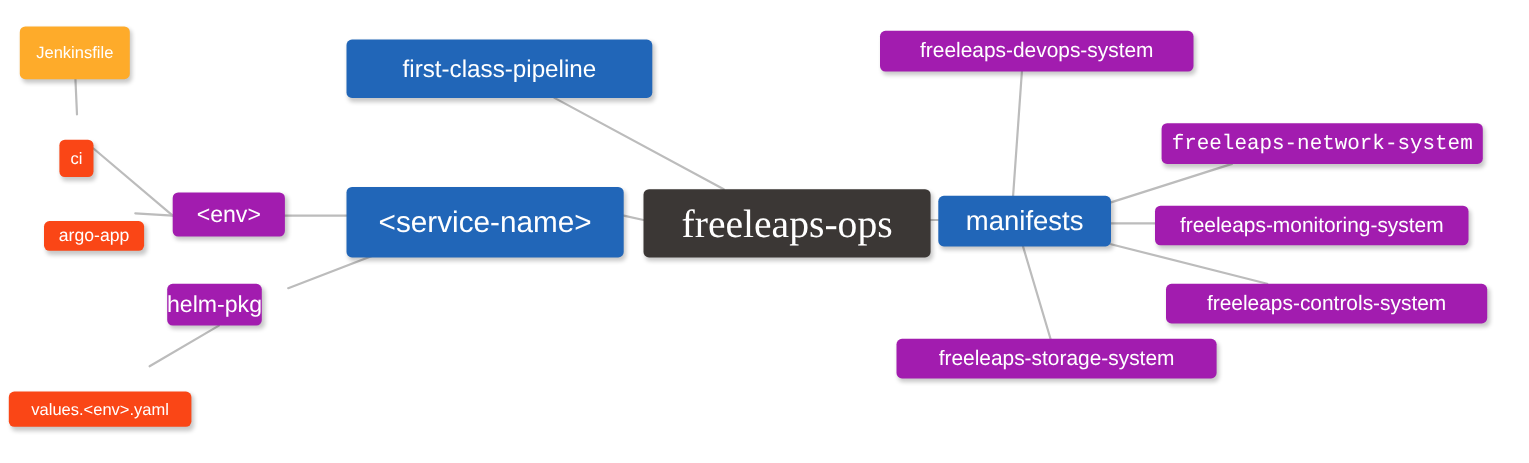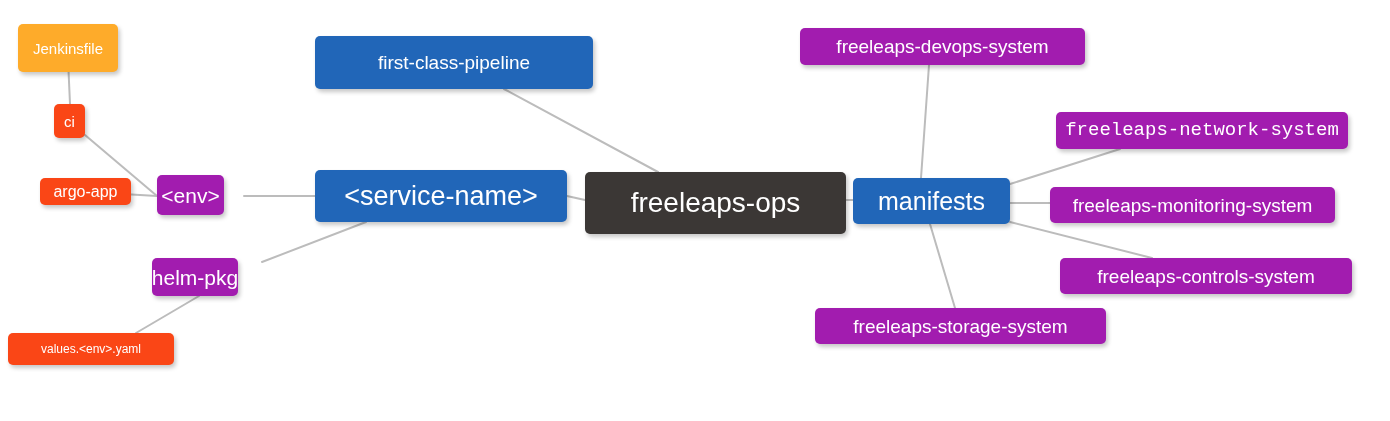--- a/index.html
+++ b/index.html
@@ -42,21 +42,21 @@
   }
   .node-label {
     display: block;
     white-space: nowrap;
   }
   
   .c-root   { background: #3b3735; }
   .c-blue   { background: #2166b8; }
   .c-green  { background: #a21caf; }
   .c-orange { background: #feab2a; }
-  .c-red    { background: #fa4616; }
+  .c-red    { background: #fa4616; margin-top: 23px; }
 </style>
 </head>
 <body>
 
 <div id="canvas">
   <svg id="edges" viewBox="0 0 1390 421" preserveAspectRatio="none" aria-hidden="true">
       <line x1="68" y1="59" x2="70" y2="104" stroke="#bcbcbc" stroke-width="2" stroke-linecap="round"></line>
       <line x1="85" y1="135" x2="157" y2="196" stroke="#bcbcbc" stroke-width="2" stroke-linecap="round"></line>
       <line x1="123" y1="194" x2="157" y2="196" stroke="#bcbcbc" stroke-width="2" stroke-linecap="round"></line>
       <line x1="244" y1="196" x2="315" y2="196" stroke="#bcbcbc" stroke-width="2" stroke-linecap="round"></line>
@@ -74,31 +74,31 @@
   <div id="nodes">
       <div class="node c-orange" style="left: 18px; top: 24px; width: 100px; height: 48px;">
         <span class="node-label" style="font-size: 15px;">Jenkinsfile</span>
       </div>
       <div class="node c-red" style="left: 54px; top: 104px; width: 31px; height: 34px;">
         <span class="node-label" style="font-size: 15px;">ci</span>
       </div>
       <div class="node c-red" style="left: 40px; top: 178px; width: 91px; height: 27px;">
         <span class="node-label" style="font-size: 16px;">argo-app</span>
       </div>
-      <div class="node c-green" style="left: 157px; top: 175px; width: 67px; height: 40px;">
+      <div class="node c-green" style="left: 157px; top: 175px; width: 102px; height: 40px;">
         <span class="node-label" style="font-size: 21px;">&lt;env&gt;</span>
       </div>
-      <div class="node c-blue" style="left: 315px; top: 170px; width: 252px; height: 52px;">
+      <div class="node c-blue" style="left: 315px; top: 170px; width: 252px; height: 64px;">
         <span class="node-label" style="font-size: 27px;">&lt;service-name&gt;</span>
       </div>
       <div class="node c-blue" style="left: 315px; top: 36px; width: 278px; height: 53px;">
-        <span class="node-label" style="font-size: 19px;">first-class-pipeline</span>
+        <span class="node-label" style="font-size: 22px;">first-class-pipeline</span>
       </div>
       <div class="node c-root" style="left: 585px; top: 172px; width: 261px; height: 62px;">
-        <span class="node-label" style="font-size: 28px;">freeleaps-ops</span>
+        <span class="node-label" style="font-size: 36px; font-family: Liberation Serif, serif;">freeleaps-ops</span>
       </div>
       <div class="node c-blue" style="left: 853px; top: 178px; width: 157px; height: 46px;">
         <span class="node-label" style="font-size: 25px;">manifests</span>
       </div>
       <div class="node c-green" style="left: 800px; top: 28px; width: 285px; height: 37px;">
         <span class="node-label" style="font-size: 19px;">freeleaps-devops-system</span>
       </div>
       <div class="node c-green" style="left: 1056px; top: 112px; width: 292px; height: 37px; font-family: Liberation Mono, monospace;">
         <span class="node-label" style="font-size: 19px;">freeleaps-network-system</span>
       </div>
@@ -108,16 +108,16 @@
       <div class="node c-green" style="left: 1060px; top: 258px; width: 292px; height: 36px;">
         <span class="node-label" style="font-size: 19px;">freeleaps-controls-system</span>
       </div>
       <div class="node c-green" style="left: 815px; top: 308px; width: 291px; height: 36px;">
         <span class="node-label" style="font-size: 19px;">freeleaps-storage-system</span>
       </div>
       <div class="node c-green" style="left: 152px; top: 258px; width: 86px; height: 38px;">
         <span class="node-label" style="font-size: 21px;">helm-pkg</span>
       </div>
       <div class="node c-red" style="left: 8px; top: 333px; width: 166px; height: 32px;">
-        <span class="node-label" style="font-size: 12px;">values.&lt;env&gt;.yaml</span>
+        <span class="node-label" style="font-size: 15px;">values.&lt;env&gt;.yaml</span>
       </div>
     </div>
 </div>
 
 </body></html>

